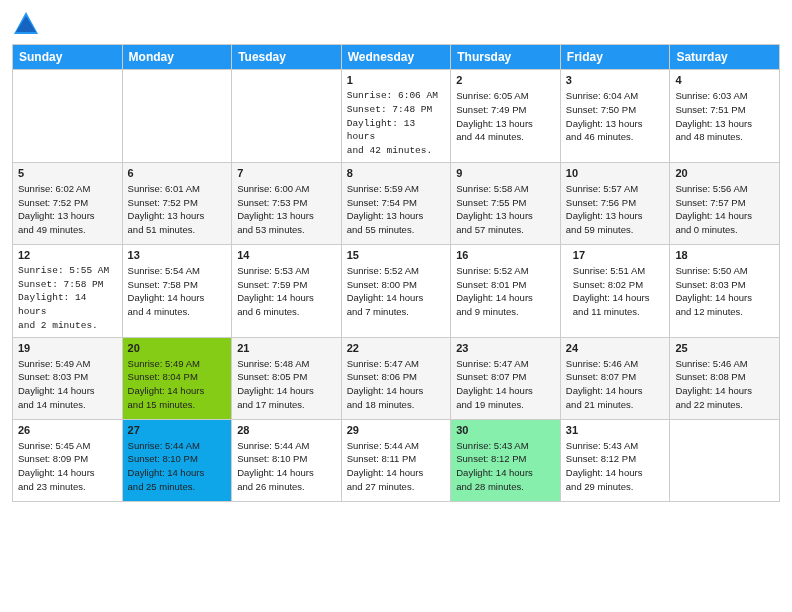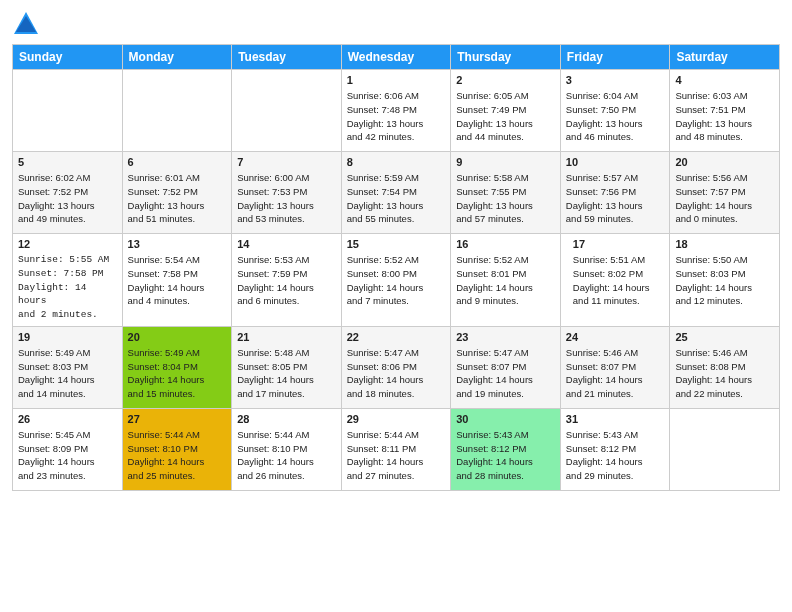--- a/index.html
+++ b/index.html
@@ -129,21 +129,21 @@
           <th>Saturday</th>
         </tr>
     </thead>
     <tbody id="calendar-body">
     <tr>
           <td class="empty-cell"></td>
           <td class="empty-cell"></td>
           <td class="empty-cell"></td>
           <td style="background: rgb(255, 255, 255);">
             <div class="day-number">1</div>
-            <div class="day-info" style="white-space: pre-line;">Sunrise: 6:06 AM
+            <div class="day-info" style="white-space: pre-line; font-family: Liberation Mono, monospace;">Sunrise: 6:06 AM
 Sunset: 7:48 PM
 Daylight: 13 hours
 and 42 minutes.</div>
           </td>
           <td style="background: rgb(255, 255, 255);">
             <div class="day-number">2</div>
             <div class="day-info" style="white-space: pre-line;">Sunrise: 6:05 AM
 Sunset: 7:49 PM
 Daylight: 13 hours
 and 44 minutes.</div>
@@ -317,21 +317,21 @@
           </td>
         </tr>
         <tr>
           <td style="background: rgb(255, 255, 255);">
             <div class="day-number">26</div>
             <div class="day-info" style="white-space: pre-line;">Sunrise: 5:45 AM
 Sunset: 8:09 PM
 Daylight: 14 hours
 and 23 minutes.</div>
           </td>
-          <td style="background: #eab308; margin-top: 20px;">
+          <td style="background: #0ea5e9; margin-top: 20px;">
             <div class="day-number">27</div>
             <div class="day-info" style="white-space: pre-line;">Sunrise: 5:44 AM
 Sunset: 8:10 PM
 Daylight: 14 hours
 and 25 minutes.</div>
           </td>
           <td style="background: rgb(255, 255, 255);">
             <div class="day-number">28</div>
             <div class="day-info" style="white-space: pre-line;">Sunrise: 5:44 AM
 Sunset: 8:10 PM

